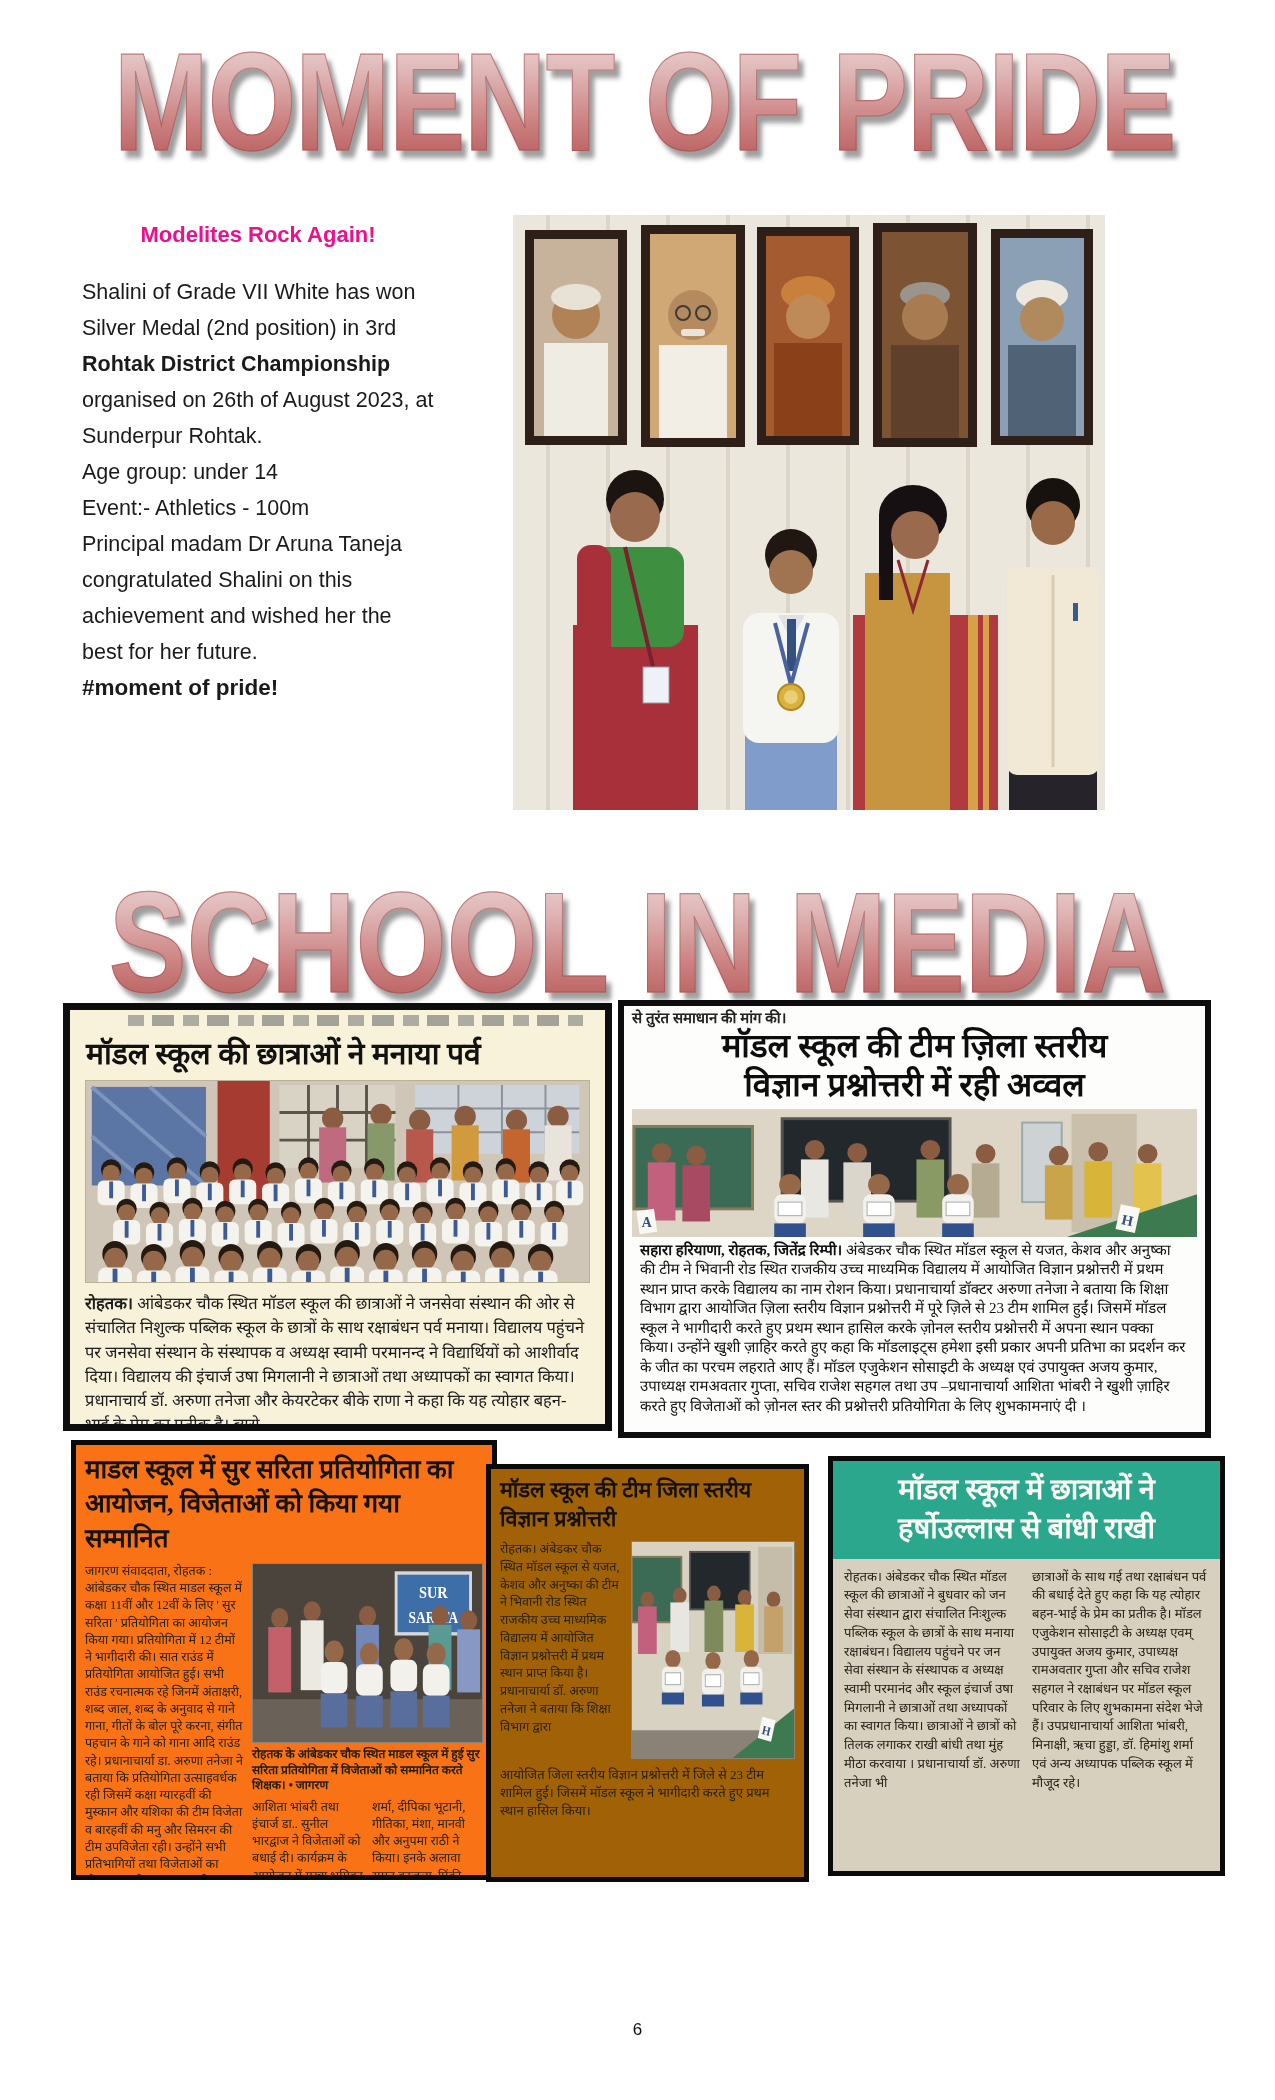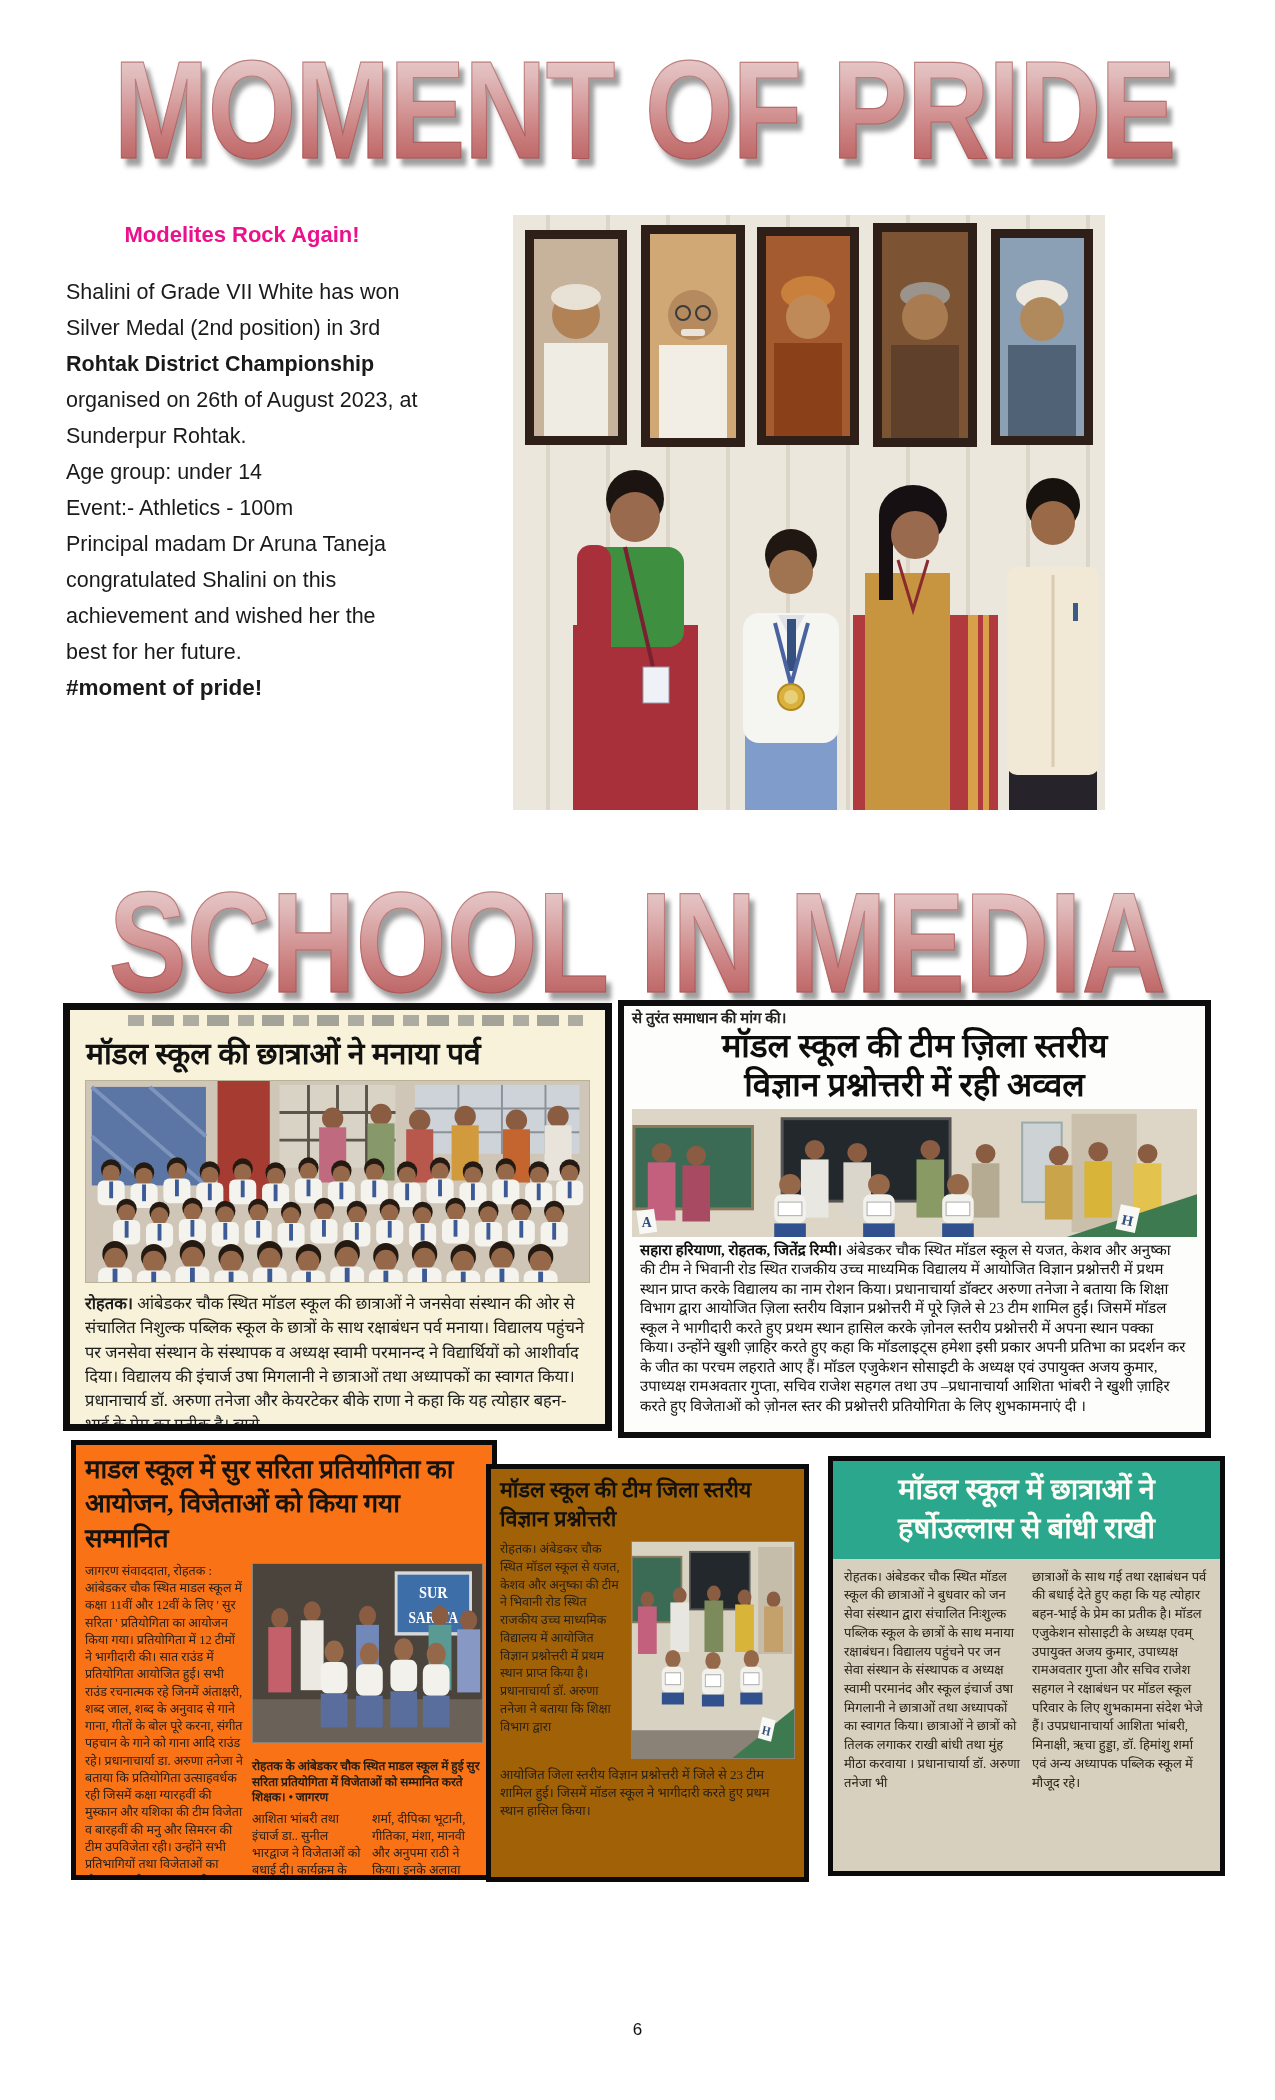--- a/index.html
+++ b/index.html
@@ -10,25 +10,25 @@
   
   .big-title { position:absolute; left:0; width:100%; text-align:center; white-space:nowrap; }
   .big-title span {
     display:inline-block; font-weight:bold; font-family:"Liberation Sans",sans-serif;
     background:linear-gradient(180deg,#efdcdc 2%,#e0b8b8 30%,#cc8282 62%,#b04c4c 100%);
     -webkit-background-clip:text; background-clip:text; color:transparent;
     -webkit-text-stroke:1px rgba(158,74,74,.55);
     filter:drop-shadow(5px 6px 2px rgba(120,120,120,.72));
     transform:scaleY(1.22); transform-origin:top;
   }
-  #title-mop { top:30px;padding-left:14px; } #title-mop span { font-size:114px; letter-spacing:-1px; }
+  #title-mop { top:22px;padding-left:14px; } #title-mop span { font-size:114px; letter-spacing:-1px; }
   #title-sim { top:860px; } #title-sim span { font-size:117px; letter-spacing:0px; }
 
   
-  .mop-left { position:absolute; left:66px; top:222px; width:352px; }
+  .mop-left { position:absolute; left:82px; top:222px; width:352px; }
   .mop-heading { color:#ec108c; font-weight:bold; font-size:22px; text-align:center; margin-bottom:26px; }
   .mop-text { font-size:21.5px; line-height:36px; color:#1a1a1a; }
   .mop-hashtag { font-weight:bold; font-size:22.5px; }
 
   .main-photo { position:absolute; left:513px; top:215px; width:592px; height:595px; }
 
   
   .clip { position:absolute; overflow:hidden; font-family:"Liberation Serif",serif; }
   .clipA { left:63px; top:1003px; width:549px; height:428px; background:#f7f2d9; border:7px solid #0d0d0d; }
   .clipA .strip { height:11px; margin:5px 22px 4px 58px; opacity:.65;
@@ -42,21 +42,21 @@
   .clipB h2 { text-align:center; font-size:33px; line-height:1.18; font-weight:bold; color:#0d0d0d; }
   .clipB .photo { margin:4px 8px 2px; height:128px; }
   .clipB .body { padding:2px 16px; font-size:15px; line-height:1.3; color:#111; }
 
   .clipC { left:71px; top:1440px; width:426px; height:440px; border:5px solid #0a0a0a; background:#f97316; padding:8px 9px; }
   .clipC h2 { font-size:26px; line-height:1.32; font-weight:bold; color:#151310; }
   .clipC .cols { display:flex; gap:9px; margin-top:7px; }
   .clipC .c1 { width:158px; font-size:12.5px; line-height:1.38; color:#26211a; }
   .clipC .right { flex:1; min-width:0; }
   .clipC .photo { height:180px; border:1px solid #8a8274; }
-  .clipC .caption { font-size:12px; line-height:1.3; font-weight:bold; color:#211d16; margin:16px 0 5px; }
+  .clipC .caption { font-size:12px; line-height:1.3; font-weight:bold; color:#211d16; margin:4px 0 5px; }
   .clipC .subcols { display:flex; gap:9px; }
   .clipC .subcols > div { flex:1; font-size:12.5px; line-height:1.38; color:#26211a; }
 
   .clipD { left:486px; top:1464px; width:323px; height:418px; border:5px solid #0a0a0a; background:#a16207; padding:7px 9px; }
   .clipD h2 { font-size:21.5px; line-height:1.35; font-weight:bold; color:#14110d; }
   .clipD .cols { display:flex; gap:7px; margin-top:7px; }
   .clipD .c1 { width:124px; font-size:12.5px; line-height:1.42; color:#241f18; }
   .clipD .photo { flex:1; height:218px; border:1px solid #8a8274; }
   .clipD .bottom { margin-top:7px; font-size:13px; line-height:1.4; color:#241f18; }
 

